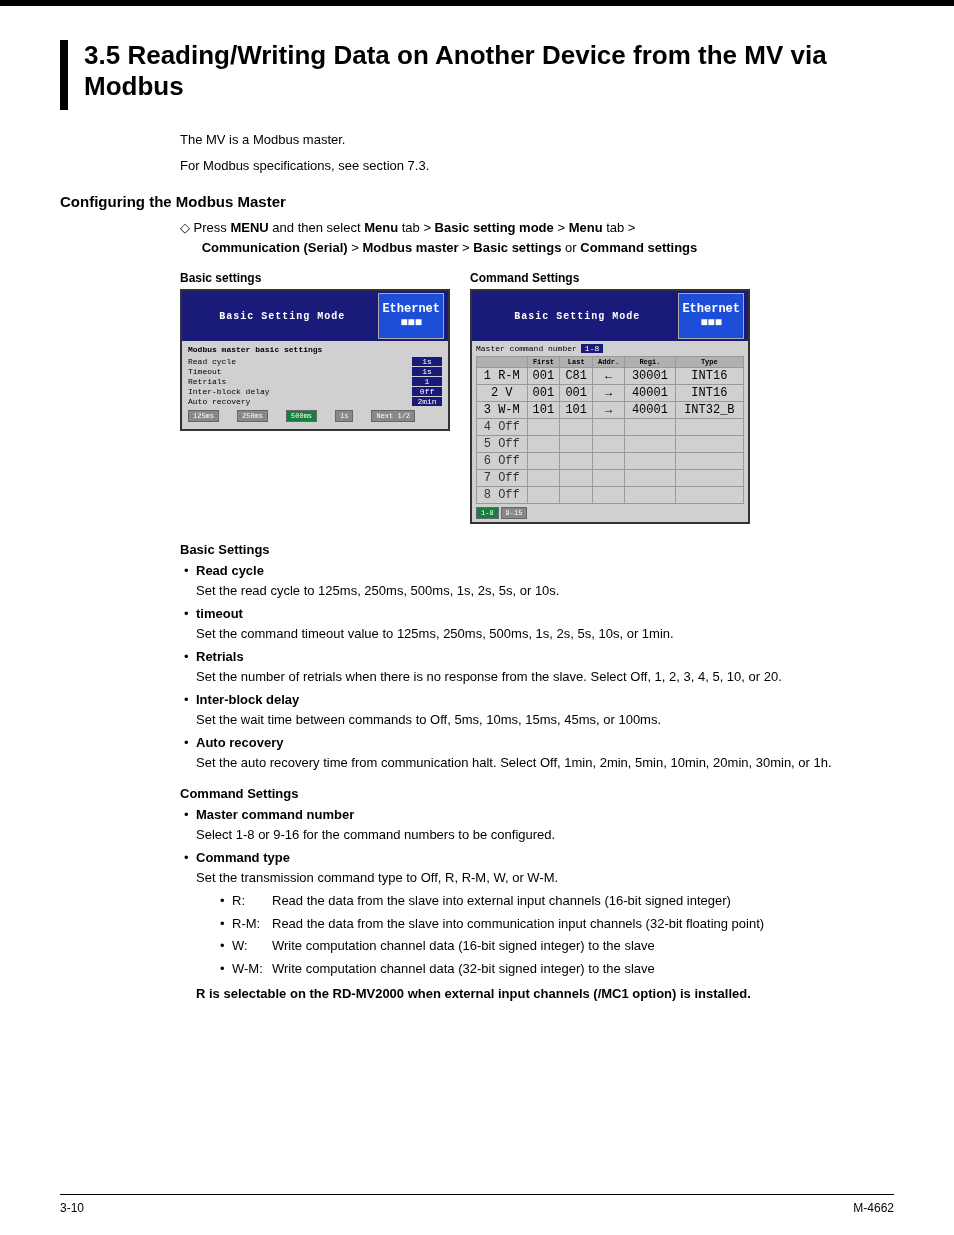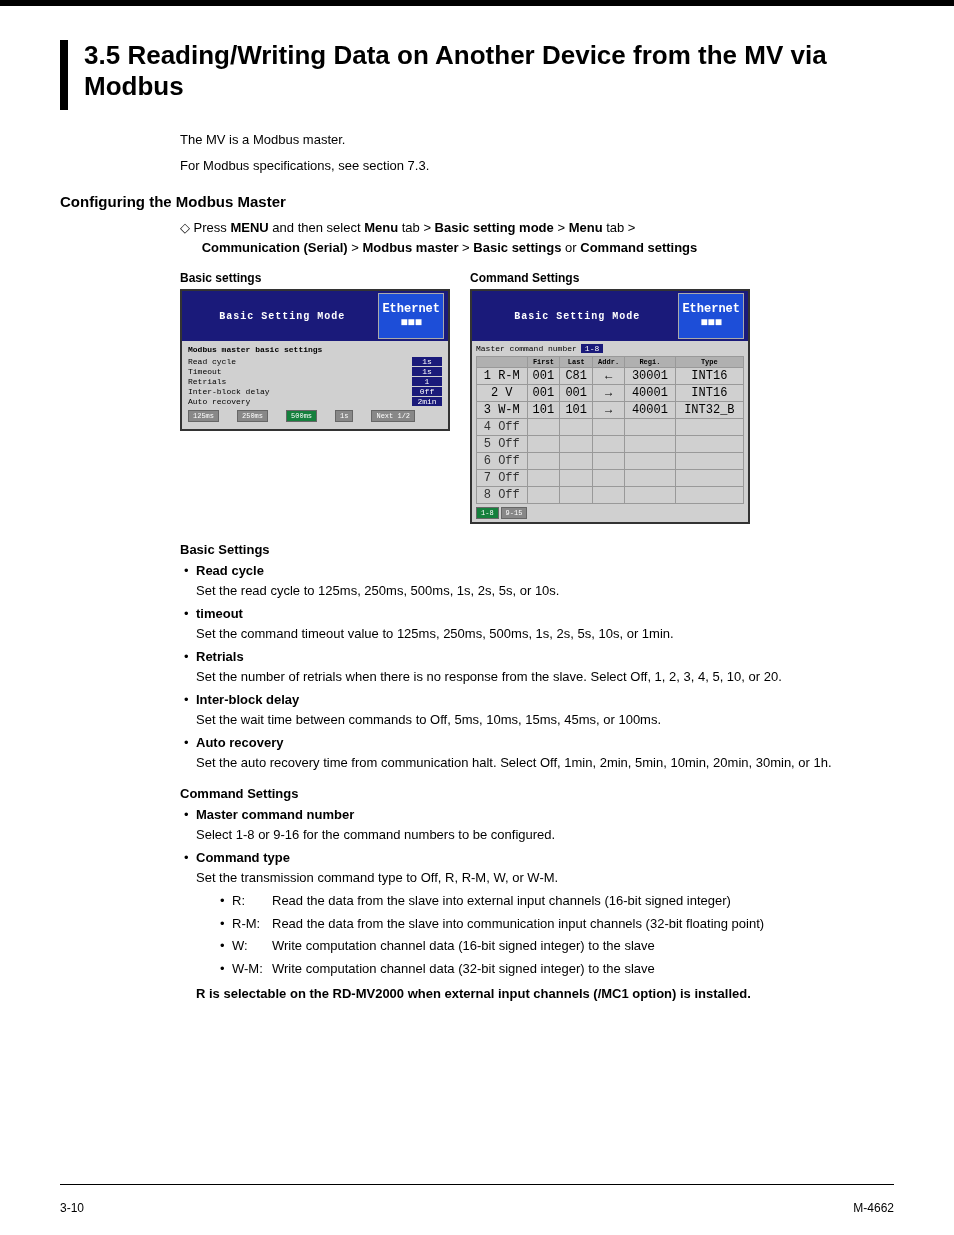--- a/index.html
+++ b/index.html
@@ -273,21 +273,21 @@
     }
     
     .page-footer {
       position: absolute;
       bottom: 20px;
       left: 60px;
       right: 60px;
       display: flex;
       justify-content: space-between;
       border-top: 1px solid #000;
-      padding-top: 16px;
+      padding-top: 6px;
       font-size: 12px;
     }
     b { font-weight: bold; }
     .screen-wrapper {
       border: 2px solid #333;
     }
   </style>
 </head>
 <body>
 

